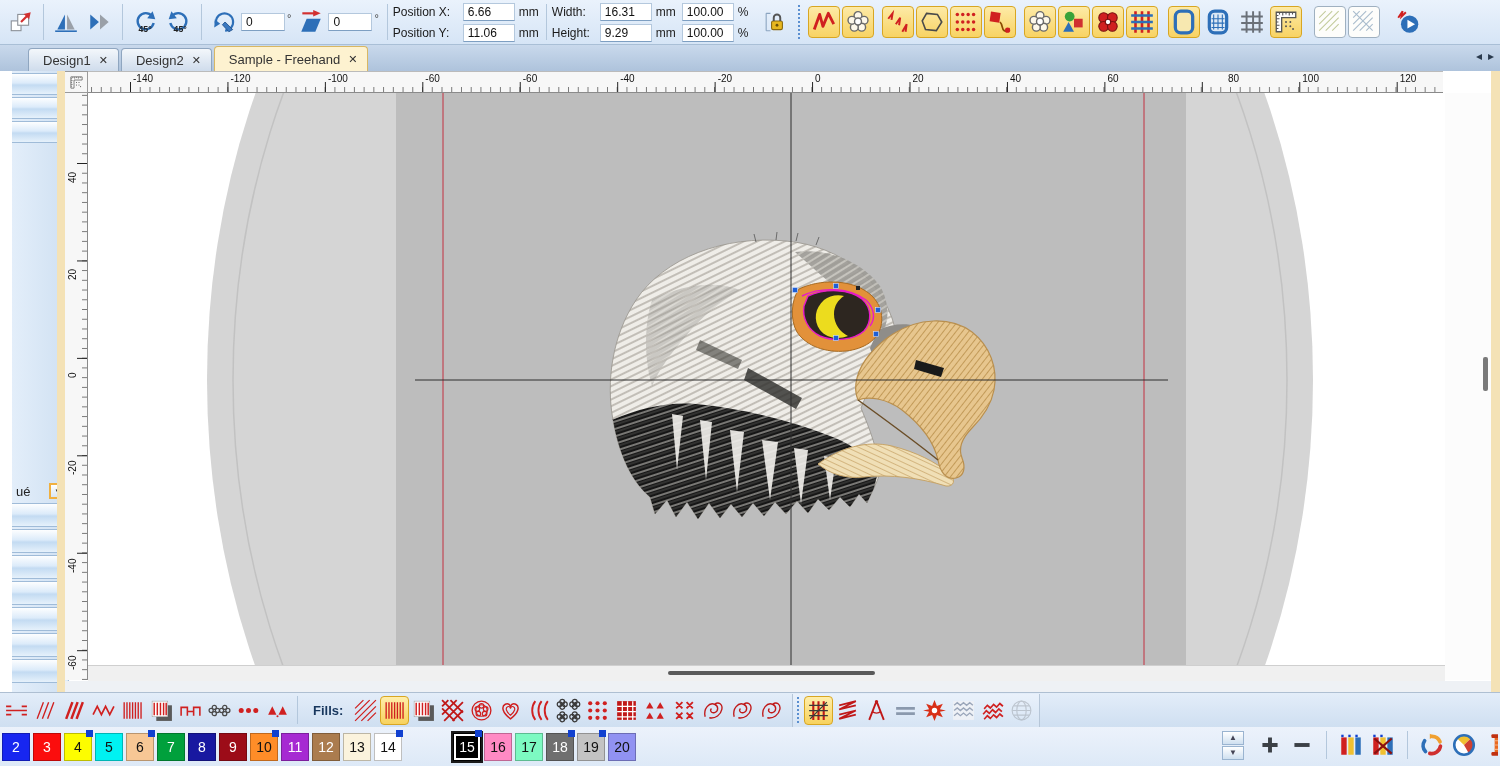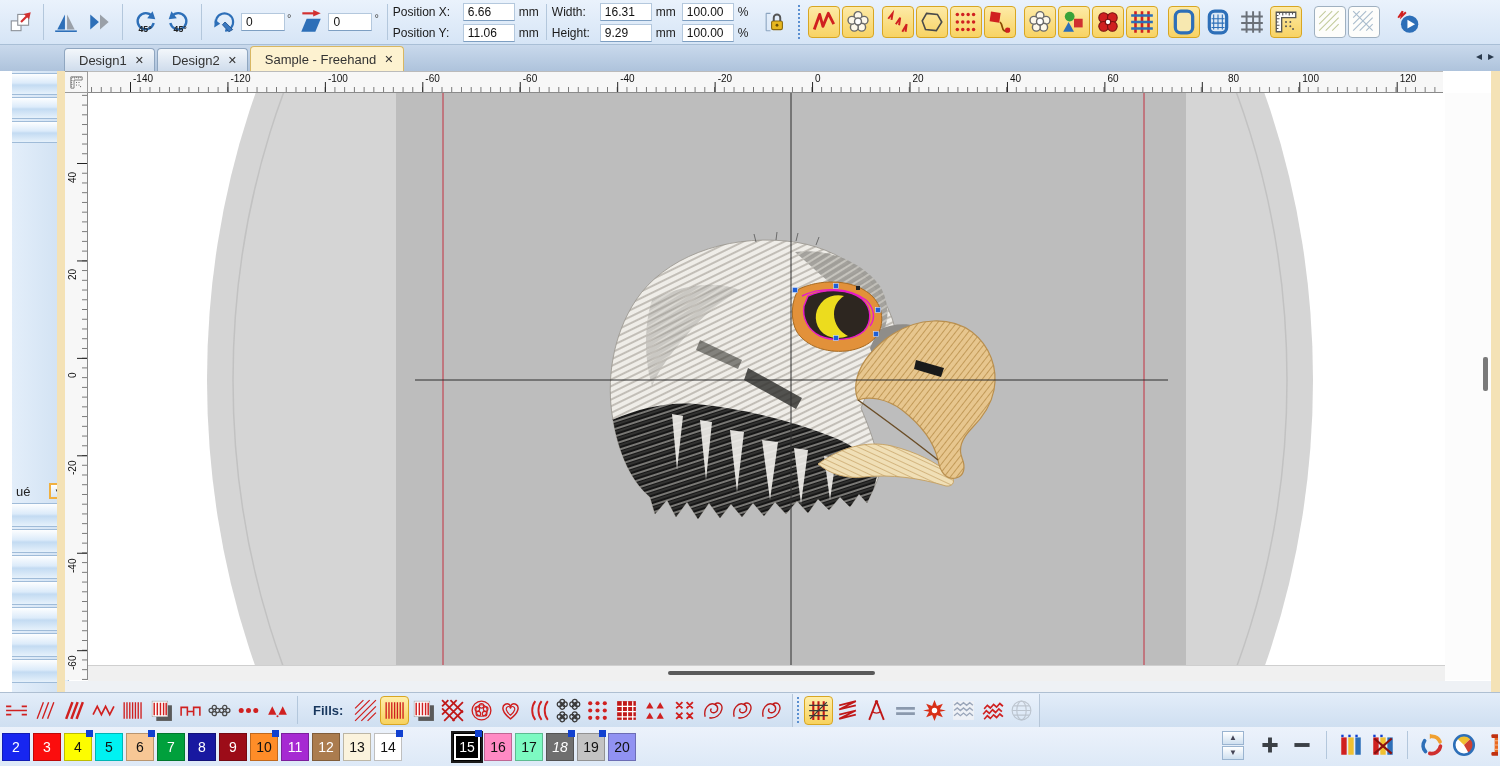--- a/index.html
+++ b/index.html
@@ -21,21 +21,21 @@
   .num-field { width:44px; height:18px; background:#fff; border:1px solid #b4c8dd; border-bottom:1px solid #7e9fc2; font-size:12px; padding:1px 4px; color:#111; }
   .num-field.wide { width:52px; }
   .deg { font-size:11px; color:#444; margin:0 3px 8px 2px; }
   .fieldcol { display:flex; flex-direction:column; justify-content:center; gap:2px; flex:0 0 auto; }
   .frow { display:flex; align-items:center; gap:4px; height:19px; }
   .flabel { width:66px; text-align:left; color:#1a1a1a; }
   .flabel.short { width:44px; }
   .funit { width:22px; color:#222; }
 
   
-  #tabbar { height:26px; background:linear-gradient(#c9d9ec,#aec3dc); display:flex; align-items:flex-end; padding-left:64px; position:relative; }
+  #tabbar { height:26px; background:linear-gradient(#c9d9ec,#aec3dc); display:flex; align-items:flex-end; padding-left:28px; position:relative; }
   .tab { display:flex; align-items:center; gap:8px; height:23px; padding:0 10px 0 14px; margin-right:2px; border:1px solid #8fa6c0; border-bottom:none; border-radius:4px 4px 0 0; background:linear-gradient(#f3f7fb,#cuddsf0); background:linear-gradient(#f3f7fb,#cfdcec); font-size:13px; color:#333; cursor:pointer; }
   .tab.active { background:#fdf2d0; border-color:#d8b763; height:25px; font-weight:normal; }
   .tab .x { font-size:11px; color:#333; cursor:pointer; }
   #tab-arrows { position:absolute; right:6px; top:4px; display:flex; gap:6px; font-size:12px; color:#2a3a4d; }
   #tab-arrows span { cursor:pointer; }
 
   
   #main { position:relative; height:621px; background:#fff; }
   #sidebar { position:absolute; left:12px; top:0; width:57px; height:621px; background:linear-gradient(90deg,#e3eefa,#cfe0f2); overflow:hidden; }
   .sbtn { height:22px; margin:2px 0 0 0; background:linear-gradient(#fdfeff,#dcebfa 45%,#c3dbf2 55%,#e6f1fb); border:1px solid #9fbbd8; border-left:none; border-radius:0 3px 3px 0; cursor:pointer; }
@@ -1002,21 +1002,21 @@
         <div class="swatch" style="background: rgb(24, 24, 160); color: rgb(255, 255, 255);">8</div>
         <div class="swatch" style="background: rgb(156, 12, 24); color: rgb(255, 255, 255);">9</div>
         <div class="swatch" style="background: rgb(255, 141, 40); color: rgb(17, 17, 17);">10<i class="marker"></i></div>
         <div class="swatch" style="background: rgb(166, 42, 210); color: rgb(255, 255, 255);">11</div>
         <div class="swatch" style="background: rgb(171, 124, 78); color: rgb(255, 255, 255);">12</div>
         <div class="swatch" style="background: rgb(251, 243, 221); color: rgb(17, 17, 17);">13</div>
         <div class="swatch" style="background: rgb(255, 255, 255); color: rgb(17, 17, 17);">14<i class="marker"></i></div>
         <div class="swatch selected" style="background: rgb(0, 0, 0); color: rgb(255, 255, 255); margin-left: 48px;">15<i class="marker"></i></div>
         <div class="swatch" style="background: rgb(255, 138, 196); color: rgb(17, 17, 17);">16</div>
         <div class="swatch" style="background: rgb(125, 250, 194); color: rgb(17, 17, 17);">17</div>
-        <div class="swatch" style="background: rgb(111, 111, 111); color: rgb(255, 255, 255); font-style: italic;">18<i class="marker"></i></div>
+        <div class="swatch" style="background: rgb(111, 111, 111); color: rgb(255, 255, 255);">18<i class="marker"></i></div>
         <div class="swatch" style="background: rgb(195, 195, 195); color: rgb(17, 17, 17);">19<i class="marker"></i></div>
         <div class="swatch" style="background: rgb(145, 146, 242); color: rgb(17, 17, 17);">20</div>
       </div>
     <div id="zoomctl">
       <div id="spinner">
         <span>▲</span>
         <span>▼</span>
       </div>
       <div class="igroup">
           <span class="tbtn">

